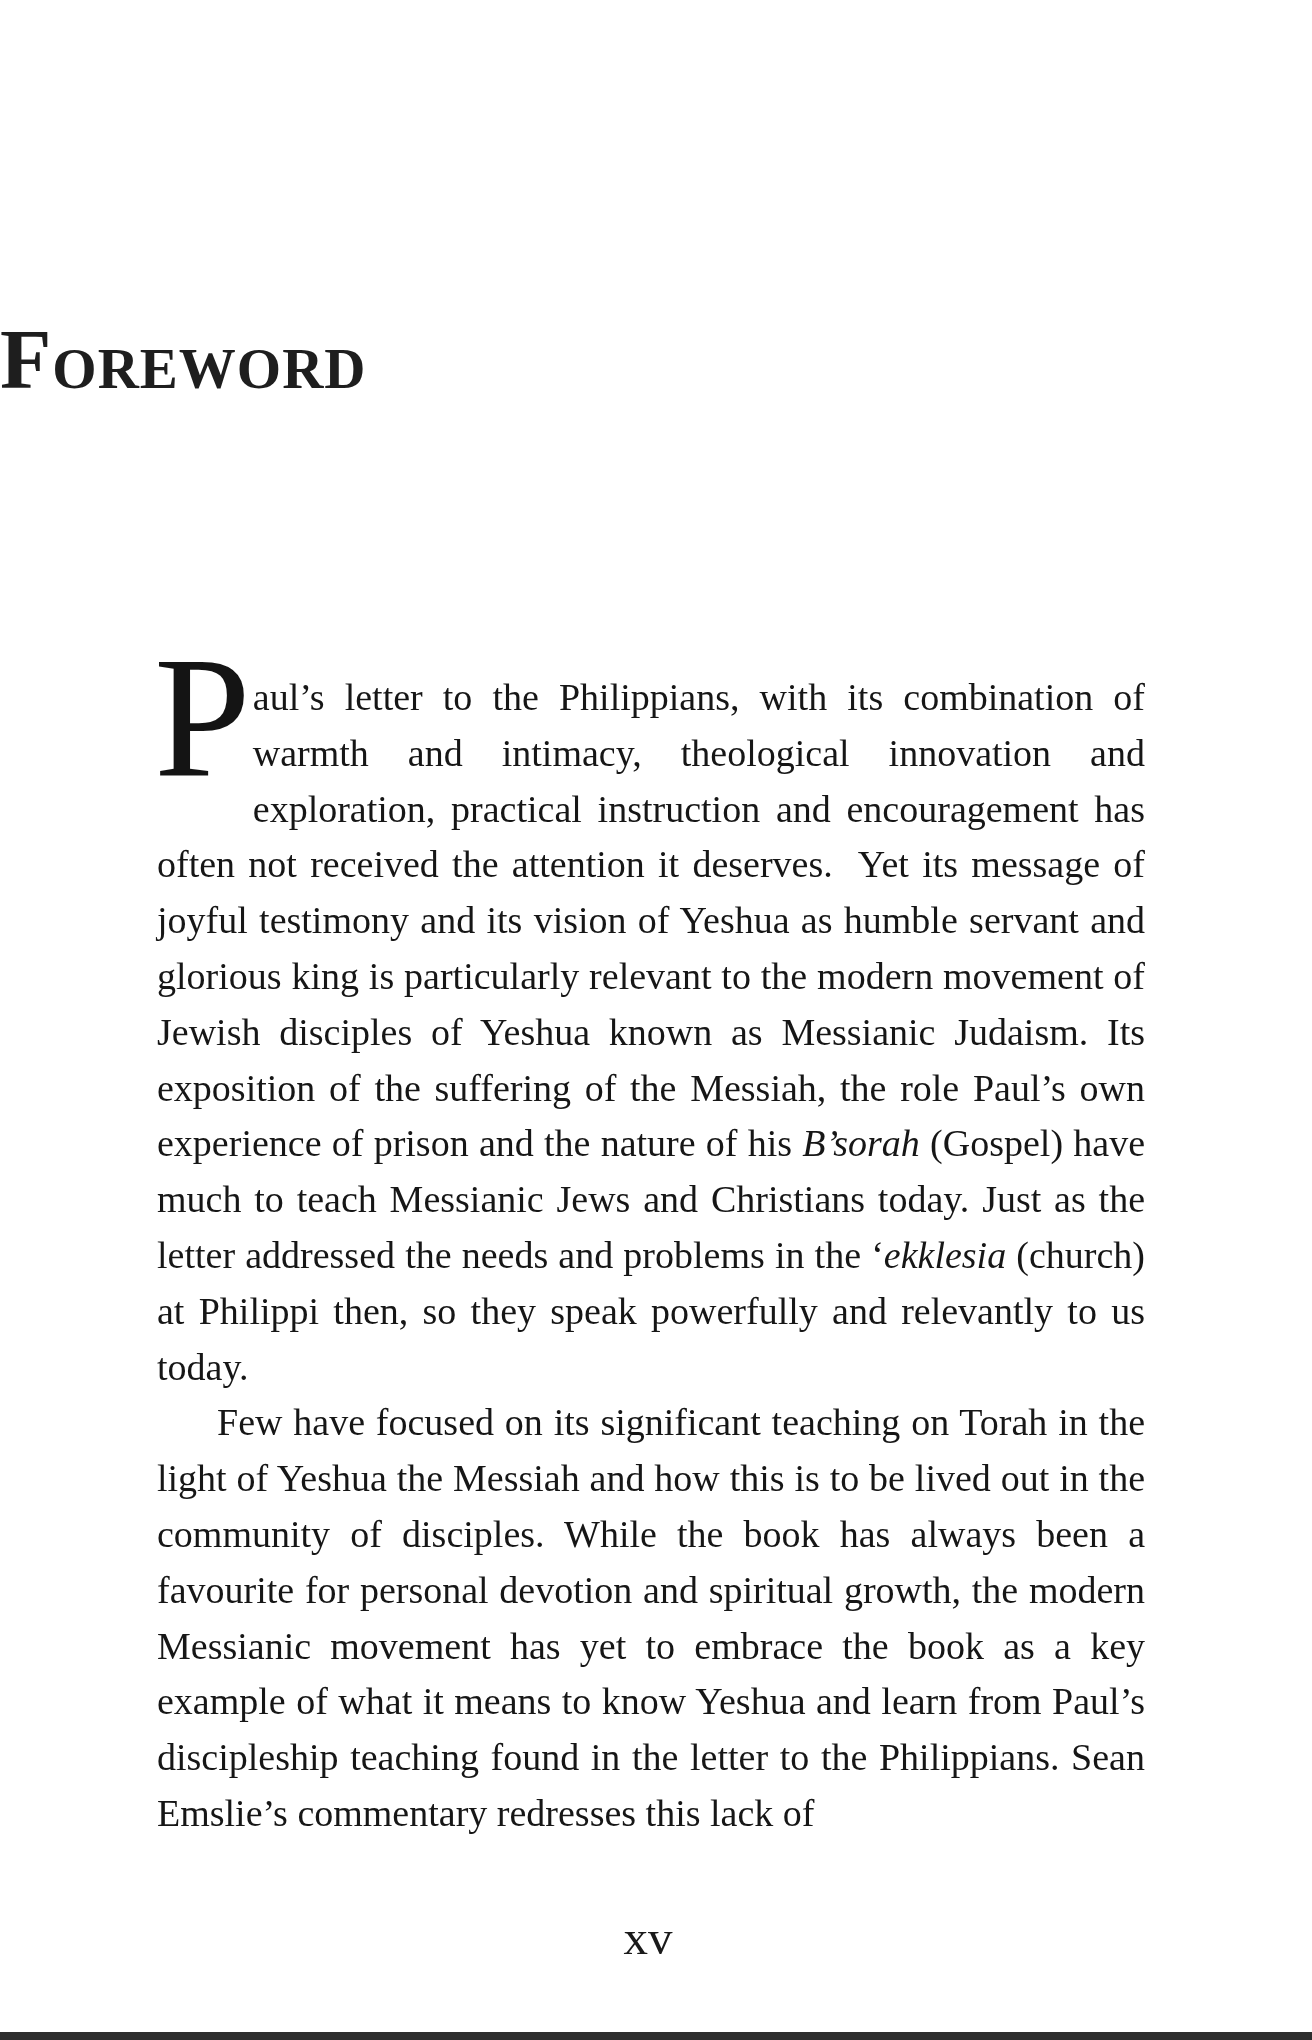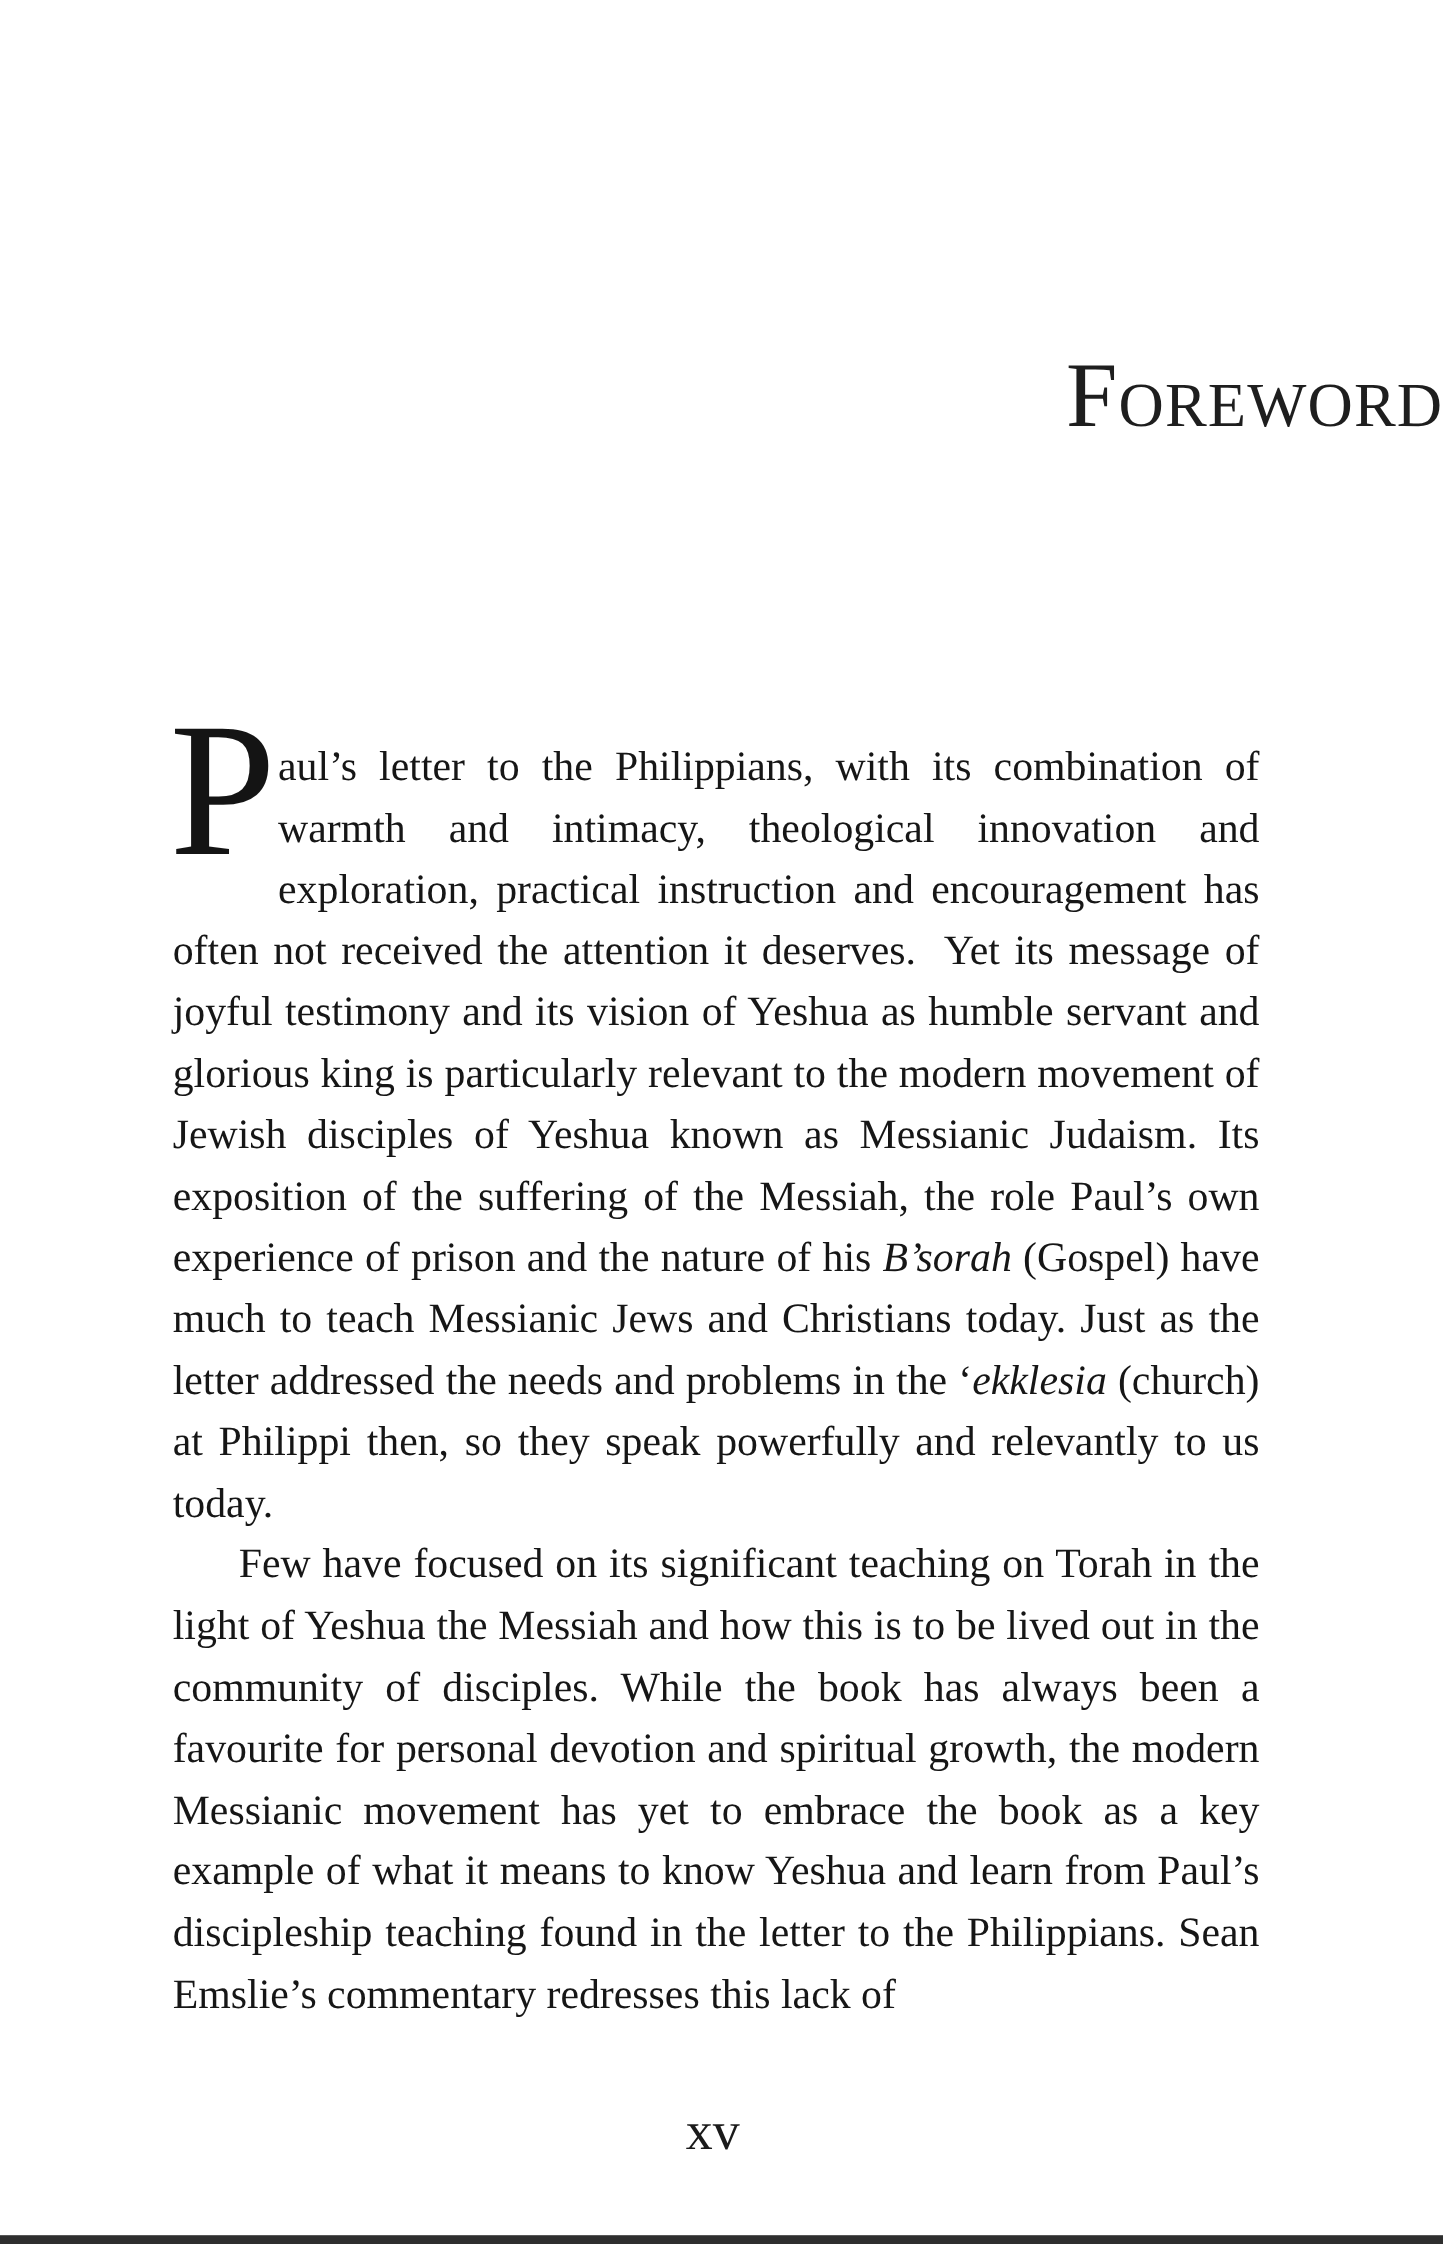--- a/index.html
+++ b/index.html
@@ -15,22 +15,22 @@
   .page {
     position: absolute;
     inset: 0;
   }
   .title {
     position: absolute;
     top: 318px;
     left: 0;
     width: 100%;
     margin: 0;
-    text-align: right;
-    font-weight: normal;
+    text-align: left;
+    font-weight: bold;
     font-size: 84px;
     line-height: 84px;
     letter-spacing: 1px;
     color: #1e1e1e;
   }
   .title-initial { font-size: 84px; }
   .title-rest   { font-size: 57px; }
   .body-text {
     position: absolute;
     left: 157px;

